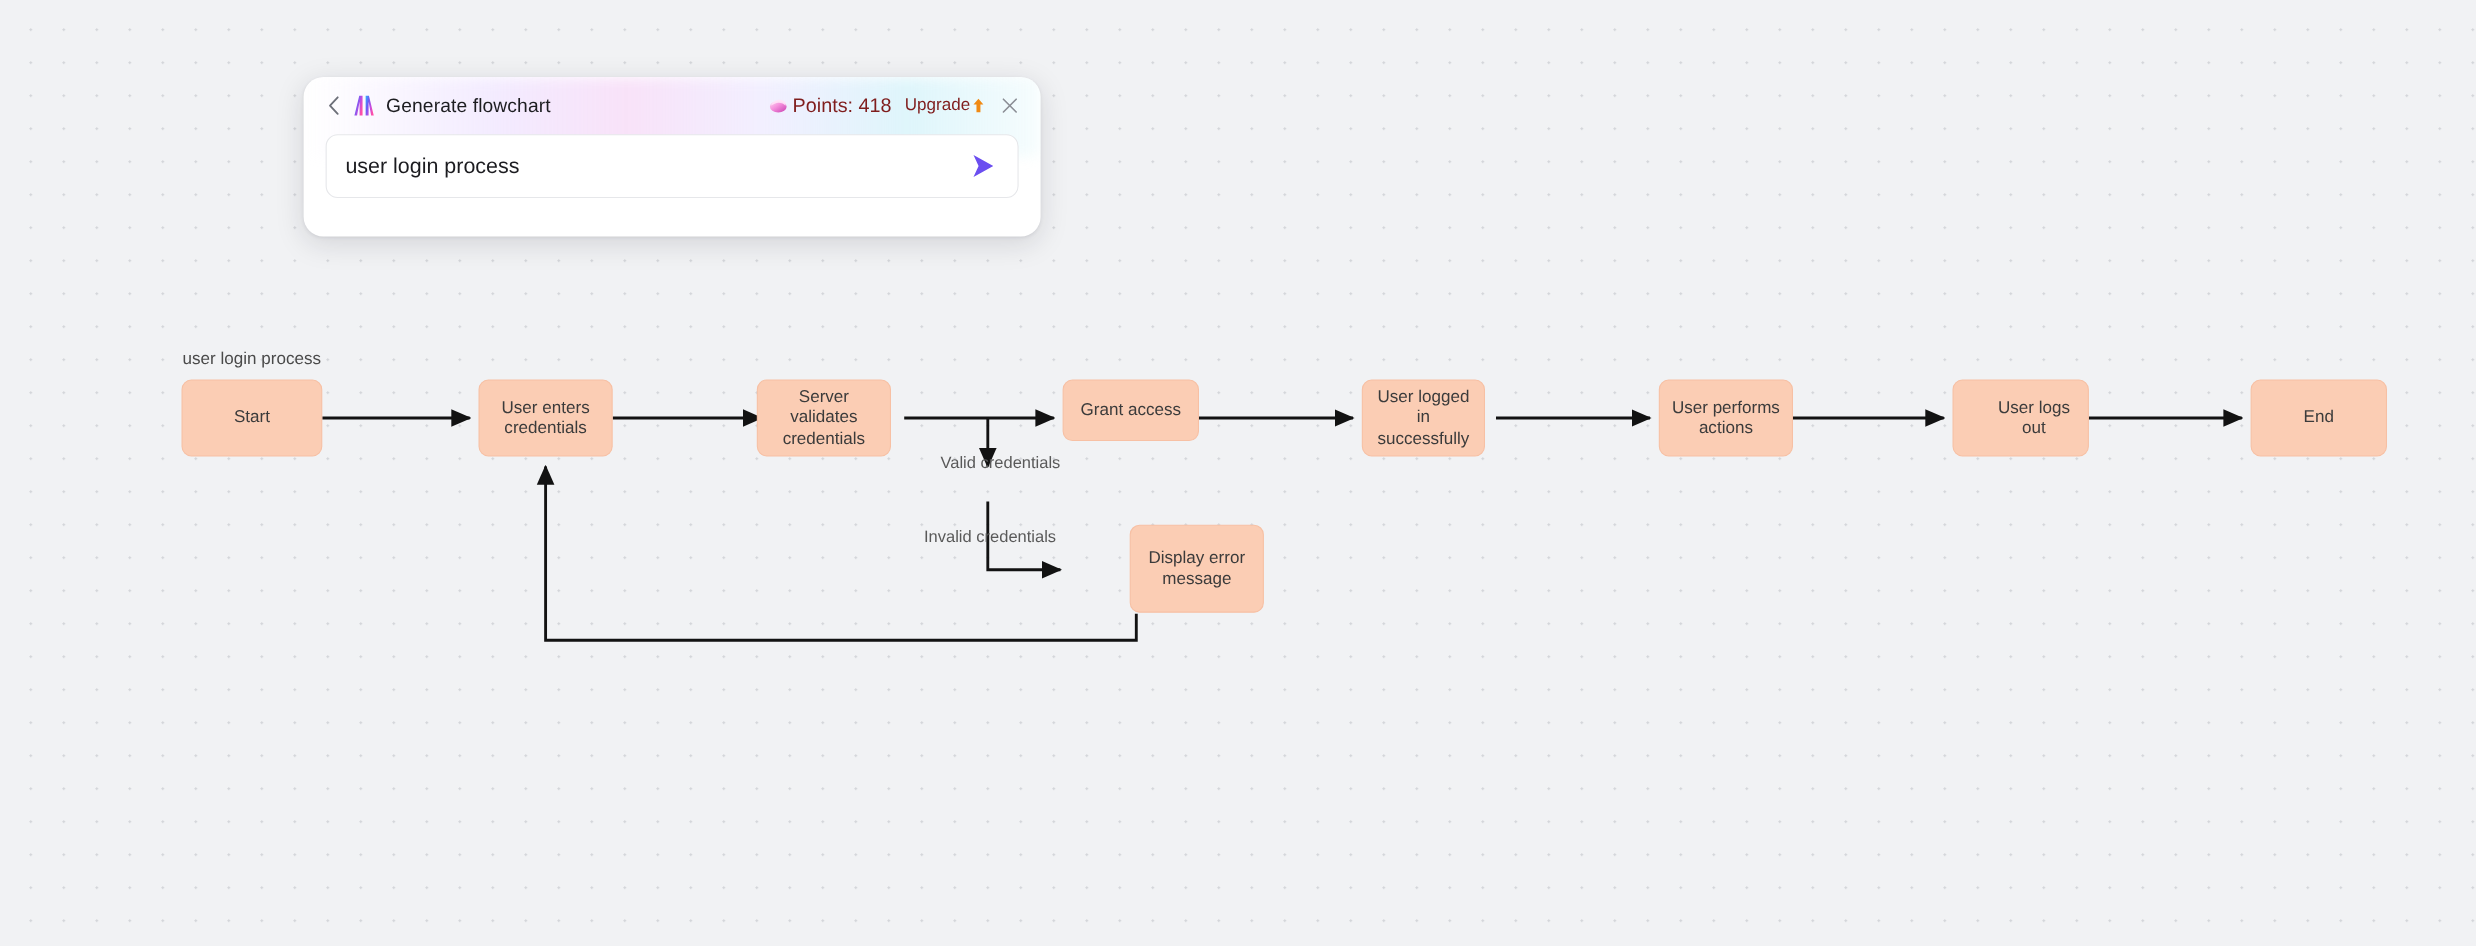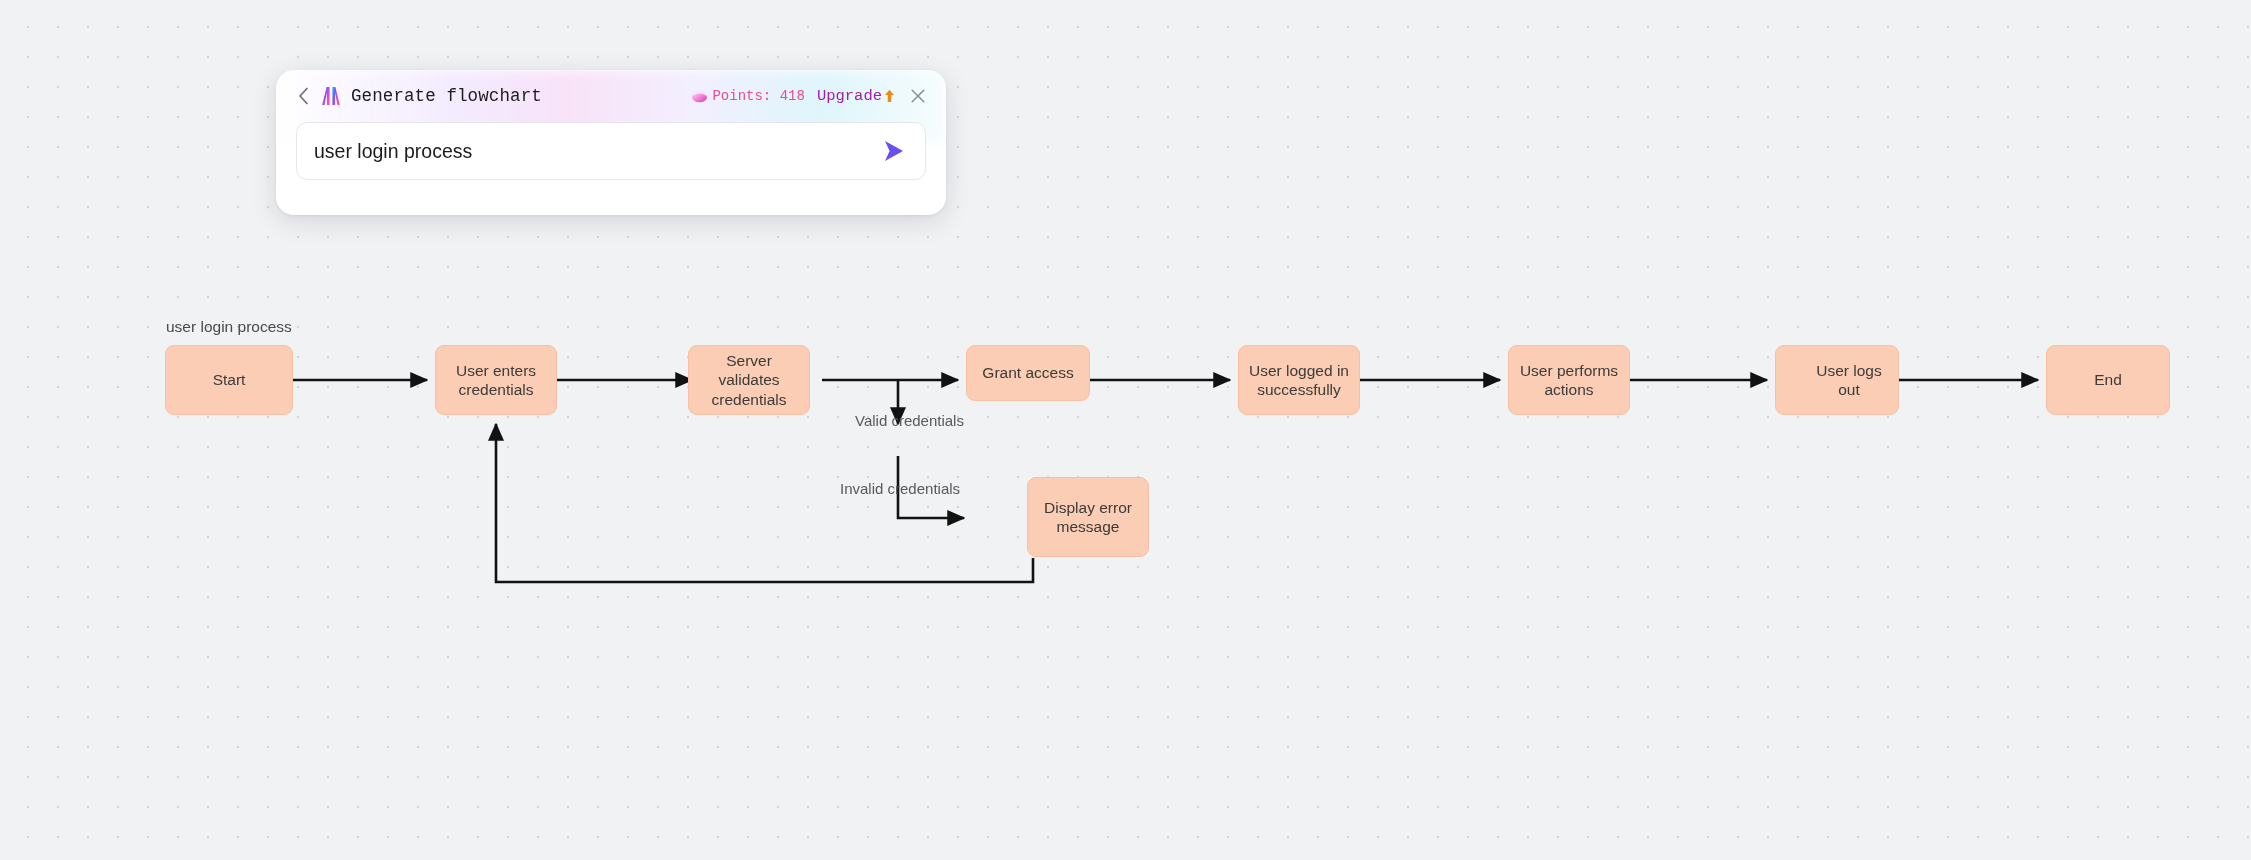--- a/index.html
+++ b/index.html
@@ -86,21 +86,20 @@
     pointer-events: none;
   }
   #panel-head {
     position: relative;
     height: 52px;
     padding: 0 18px 0 16px;
     display: flex;
     align-items: center;
     gap: 0;
     z-index: 2;
-    font-family: Liberation Mono, monospace;
   }
   #back-btn {
     width: 22px; height: 30px;
     display: flex; align-items: center; justify-content: center;
     cursor: pointer;
     color: #6d7079;
   }
   #brand-logo {
     width: 22px; height: 22px;
     margin-left: 6px; margin-right: 9px;
@@ -113,28 +112,28 @@
     letter-spacing: .1px;
   }
   #head-right {
     margin-left: auto;
     display: flex;
     align-items: center;
     gap: 0;
   }
   #points-gem { width: 19px; height: 19px; margin-right: 3px; display:flex; }
   #points-label {
-    font-size: 14px;
-    color: #ec4899;
+    font-size: 18px;
+    color: #7f1d1d;
     margin-right: 12px;
     white-space: nowrap;
   }
   #upgrade-btn {
     font-size: 15.5px;
-    color: #a21caf;
+    color: #7f1d1d;
     cursor: pointer;
     display: flex;
     align-items: center;
     gap: 2px;
     white-space: nowrap;
   }
   #close-btn {
     margin-left: 13px;
     width: 20px; height: 20px;
     display:flex; align-items:center; justify-content:center;
@@ -207,21 +206,21 @@
   </div>
 
   <div class="node" style="left:688px; top:345px; width:122px; height:70px;">
     <span>Server validates credentials</span>
   </div>
 
   <div class="node" style="left:966px; top:345px; width:124px; height:56px;">
     <span>Grant access</span>
   </div>
 
-  <div class="node" style="left:1238px; top:345px; width:122px; height:70px;">
+  <div class="node" style="left:1238px; top:345px; width:112px; height:70px;">
     <span>User logged in successfully</span>
   </div>
 
   <div class="node" style="left:1508px; top:345px; width:122px; height:70px;">
     <span>User performs actions</span>
   </div>
 
   <div class="node" style="left:1775px; top:345px; width:124px; height:70px;padding-left:32px;">
     <span>User logs out</span>
   </div>

